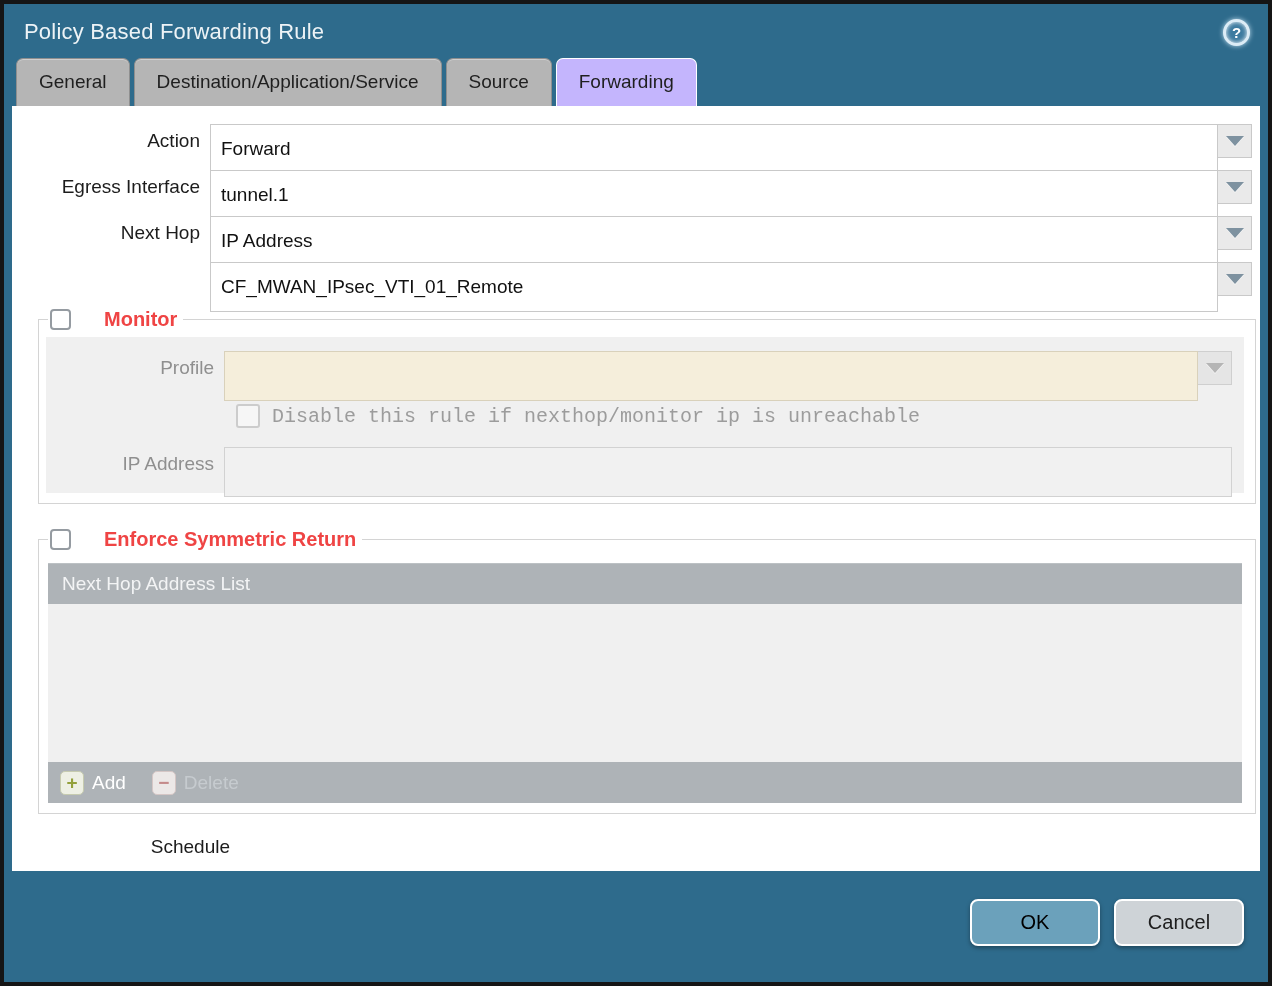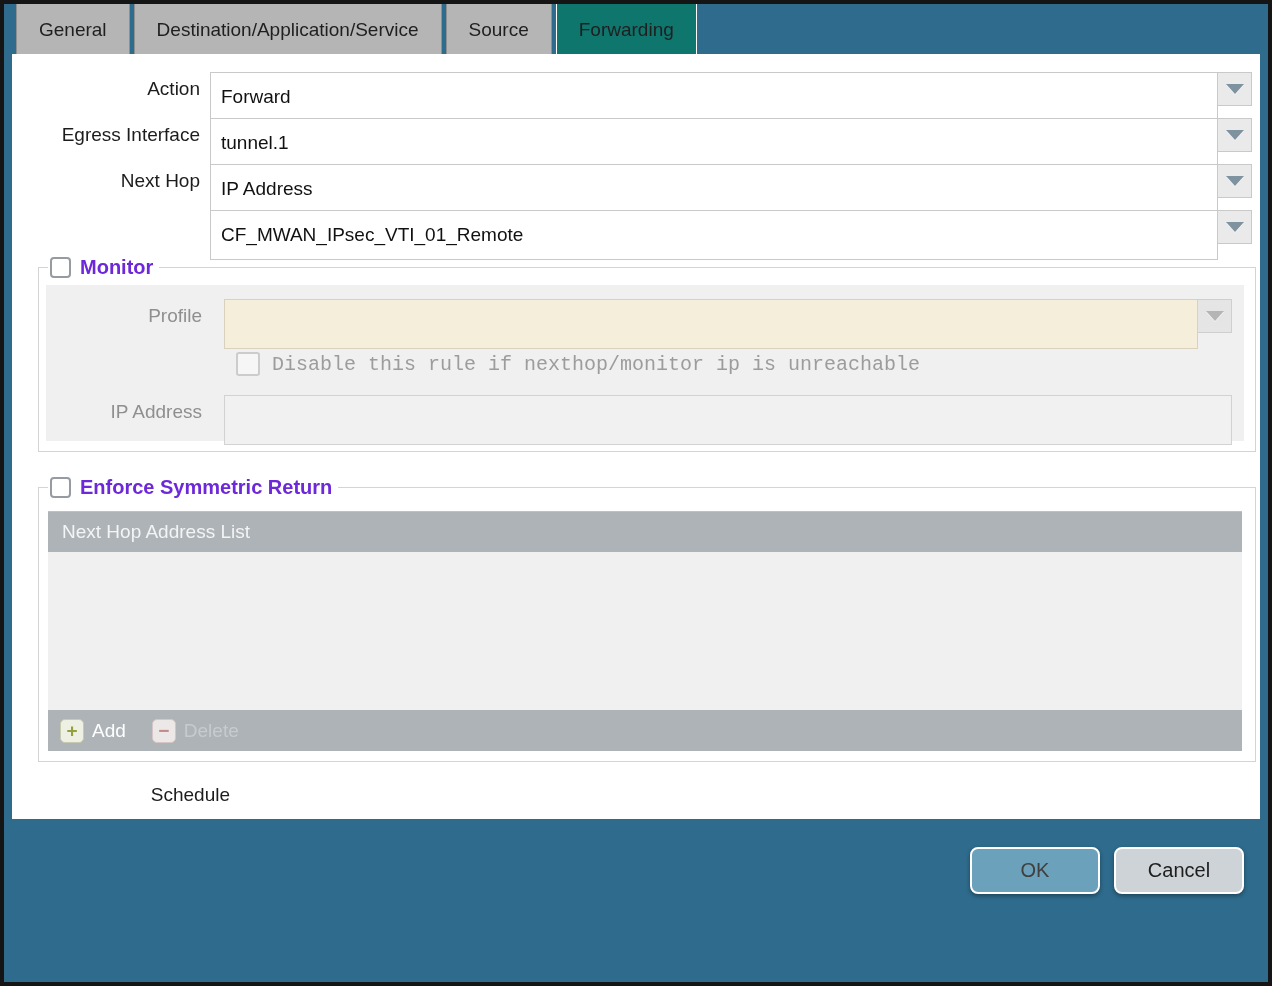--- a/index.html
+++ b/index.html
@@ -47,28 +47,28 @@
     align-items: flex-end;
     gap: 4px;
     padding-left: 12px;
     height: 50px;
   }
   .tab {
     background: #b5b5b5;
     border: 1px solid #8f8f8f;
     border-bottom: none;
     border-radius: 7px 7px 0 0;
-    padding: 28px 22px 13px 22px;
+    padding: 12px 22px 13px 22px;
     font-size: 19px;
     color: #1f1f1f;
     cursor: pointer;
     box-shadow: inset 0 1px 0 rgba(255,255,255,0.35);
   }
   .tab.active {
-    background: #0f766e;
+    background: #c4b5fd;
     border-color: #ffffff;
     box-shadow: none;
     position: relative;
     z-index: 2;
   }
 
   
   .content {
     position: relative;
     z-index: 1;
@@ -134,21 +134,22 @@
   fieldset.group legend {
     display: flex;
     align-items: center;
     gap: 9px;
     padding: 0 6px 0 2px;
     margin-left: 2px;
   }
   .legend-label {
     font-size: 20px;
     font-weight: bold;
-    color: #6d28d9;
+    color: #ef4444;
+    margin-left: 24px;
   }
   .checkbox {
     width: 21px; height: 21px;
     border: 2px solid #959ba1;
     border-radius: 4px;
     background: #ffffff;
     flex: none;
     cursor: pointer;
   }
   .checkbox.disabled {
@@ -167,21 +168,21 @@
   .panel-row {
     display: flex;
     align-items: center;
     height: 34px;
     margin-top: 8px;
     padding-right: 12px;
   }
   .panel-label {
     width: 178px;
     text-align: right;
-    padding-right: 22px;
+    padding-right: 10px;
     font-size: 19px;
     color: #8f8f8f;
     flex: none;
     white-space: nowrap;
   }
   .combo-input.beige {
     background: #f5eedb;
     border: 1px solid #d9d1bb;
   }
   .dd-btn.disabled { background: #e5e5e5; border-color: #cfcfcf; }
@@ -265,28 +266,32 @@
   .action-btn {
     min-width: 130px;
     height: 47px;
     border: 2px solid #ffffff;
     border-radius: 8px;
     font-family: "Liberation Sans", sans-serif;
     font-size: 20px;
     cursor: pointer;
     box-shadow: 0 2px 4px rgba(0,0,0,0.35);
   }
-  .ok-btn { background: #6ba1bb; color: #404040; }
+  .ok-btn { background: #6ba1bb; color: #000000; }
   .cancel-btn { background: #ced3d7; color: #1d1d1d; }
 </style>
 </head>
 <body>
 
 <div class="window">
 
+  <div class="titlebar">
+    <div class="dialog-title">Policy Based Forwarding Rule</div>
+    <div class="help-icon">?</div>
+  </div>
 
   <div class="tabbar">
     <div class="tab">General</div>
     <div class="tab">Destination/Application/Service</div>
     <div class="tab">Source</div>
     <div class="tab active">Forwarding</div>
   </div>
 
   <div class="content">
 

